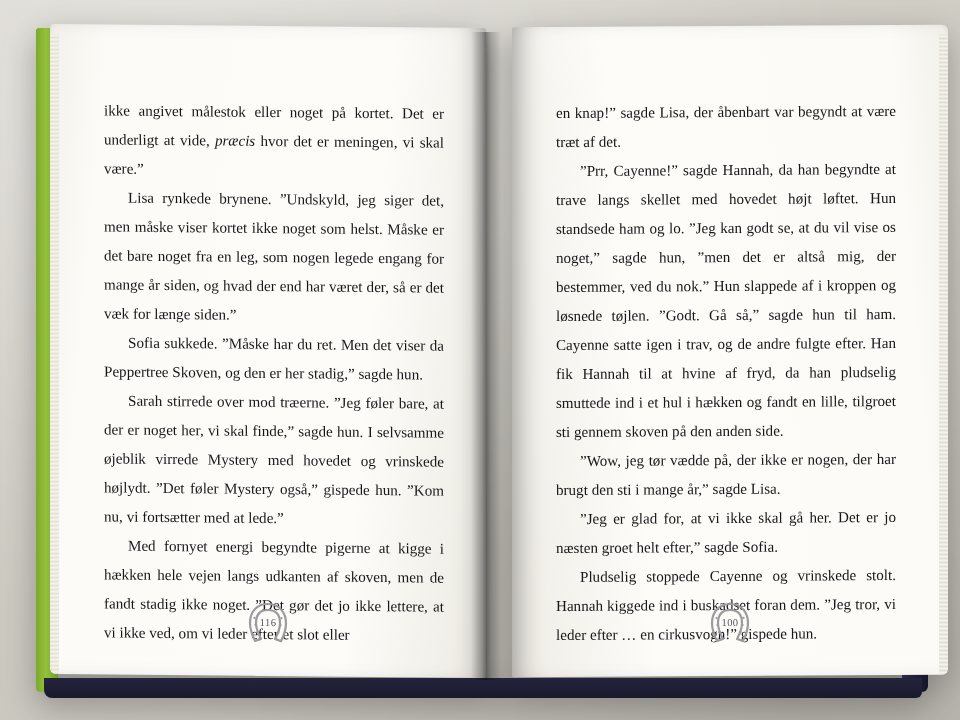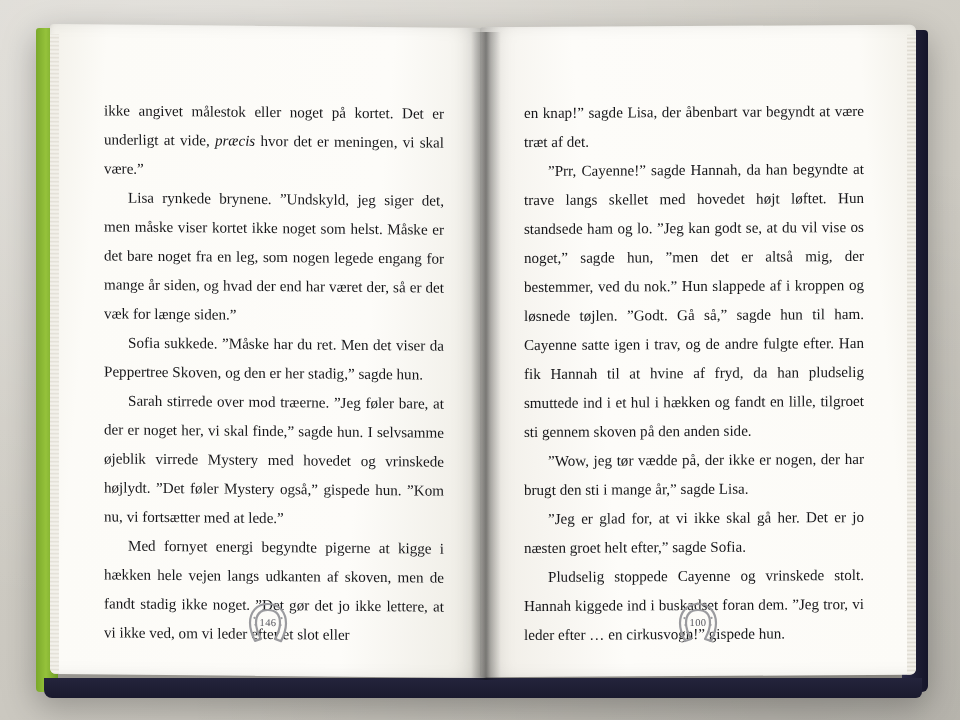--- a/index.html
+++ b/index.html
@@ -70,20 +70,21 @@
     border-radius: 0 0 6px 8px;
   }
 
   
   .pages {
     position: absolute;
     left: 14px;
     top: 4px;
     width: 866px;
     height: 660px;
+    padding-left: 32px;
   }
 
   .page {
     position: absolute;
     top: 0;
     width: 436px;
     height: 650px;
     background: #fbfaf6;
     overflow: hidden;
   }
@@ -215,21 +216,21 @@
           <span class="horseshoe">
             <svg width="54" height="46" viewBox="0 0 54 46" aria-hidden="true">
               <path d="M27 4 C15 4 9 13 9 23 C9 31 12 37 14 41 L20 39 C18 35 15 30 15 23 C15 15 19 10 27 10 C35 10 39 15 39 23 C39 30 36 35 34 39 L40 41 C42 37 45 31 45 23 C45 13 39 4 27 4 Z" fill="none" stroke="#9b9b9f" stroke-width="2.2" stroke-linejoin="round"></path>
               <circle cx="13.5" cy="18" r="1.15" fill="#9b9b9f"></circle>
               <circle cx="14.5" cy="25" r="1.15" fill="#9b9b9f"></circle>
               <circle cx="16.5" cy="32" r="1.15" fill="#9b9b9f"></circle>
               <circle cx="40.5" cy="18" r="1.15" fill="#9b9b9f"></circle>
               <circle cx="39.5" cy="25" r="1.15" fill="#9b9b9f"></circle>
               <circle cx="37.5" cy="32" r="1.15" fill="#9b9b9f"></circle>
             </svg>
-            <span class="pagenum">146</span>
+            <span class="pagenum">116</span>
           </span>
         </div>
       </div>
 
       <div class="page page-right">
         <div class="fore-edge-right"></div>
 
         <div class="text-col">
           <p class="para">en knap!” sagde Lisa, der åbenbart var begyndt at være træt af det.</p>
           <p class="para indent">”Prr, Cayenne!” sagde Hannah, da han begyndte at trave langs skellet med hovedet højt løftet. Hun standsede ham og lo. ”Jeg kan godt se, at du vil vise os noget,” sagde hun, ”men det er altså mig, der bestemmer, ved du nok.” Hun slappede af i kroppen og løsnede tøjlen. ”Godt. Gå så,” sagde hun til ham. Cayenne satte igen i trav, og de andre fulgte efter. Han fik Hannah til at hvine af fryd, da han pludselig smuttede ind i et hul i hækken og fandt en lille, tilgroet sti gennem skoven på den anden side.</p>

